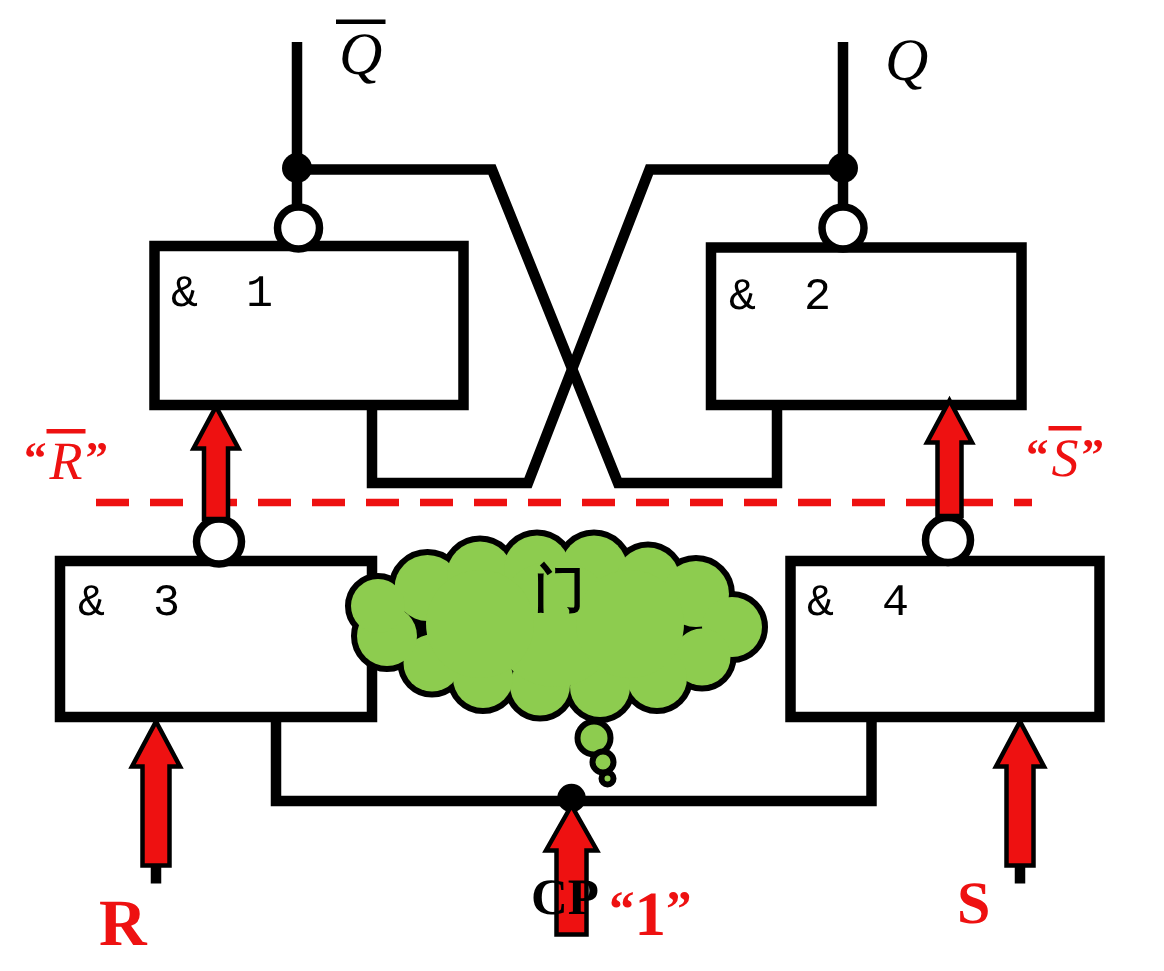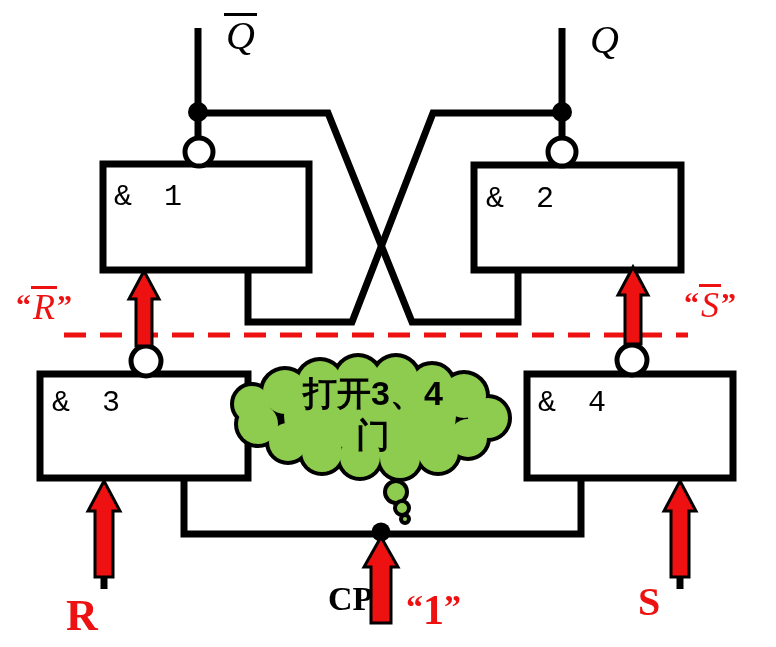--- a/index.html
+++ b/index.html
@@ -1,21 +1,21 @@
 <!DOCTYPE html>
 <html><head>
 <meta charset="utf-8">
 <style>
   html,body{margin:0;padding:0;background:#ffffff;}
   #stage{position:relative;width:776px;height:647px;background:#ffffff;overflow:hidden;
          font-family:"Liberation Serif",serif;}
   #circuit{position:absolute;left:0;top:0;}
   .lbl{position:absolute;white-space:nowrap;}
   .red{color:#ee1111;}
-  .black{color:#000000;}
+  .black{color:#000000;margin-left:26px;}
   .qlbl{font-size:40px;font-style:italic;color:#000;}
   .ovl{display:inline-block;border-top:3px solid currentColor;padding:0 2px;line-height:1.02;}
   .siglbl{font-size:36px;font-style:italic;}
   .sigquote{font-size:30px;font-weight:bold;font-style:normal;vertical-align:4px;}
   .inlbl{font-weight:bold;}
   .r-size{font-size:44px;}
   .s-size{font-size:40px;}
   .cp-size{font-size:34px;}
   .one-digit{font-size:42px;font-weight:bold;}
   .one-quote{font-size:34px;font-weight:bold;vertical-align:6px;}
@@ -129,17 +129,16 @@
 
   <div class="lbl red siglbl" style="left:16px;top:286px;"><span class="sigquote">“</span><span class="ovl">R</span><span class="sigquote">”</span></div>
   <div class="lbl red siglbl" style="left:684px;top:284px;"><span class="sigquote">“</span><span class="ovl">S</span><span class="sigquote">”</span></div>
 
   <div class="lbl red inlbl r-size" style="left:66px;top:590px;">R</div>
   <div class="lbl red inlbl s-size" style="left:638px;top:578px;">S</div>
   <div class="lbl black inlbl cp-size" style="left:328px;top:580px;">CP</div>
   <div class="lbl red" style="left:406px;top:586px;"><span class="one-quote">“</span><span class="one-digit">1</span><span class="one-quote">”</span></div>
 
   <div class="cloudtext">
-    <div>打开3、4</div>
     <div>门</div>
   </div>
 
 </div>
 
 </body></html>

